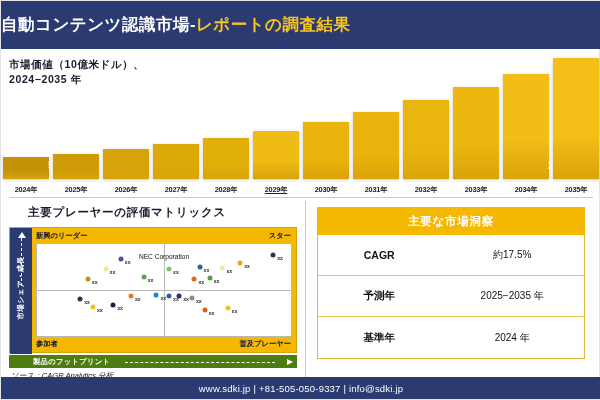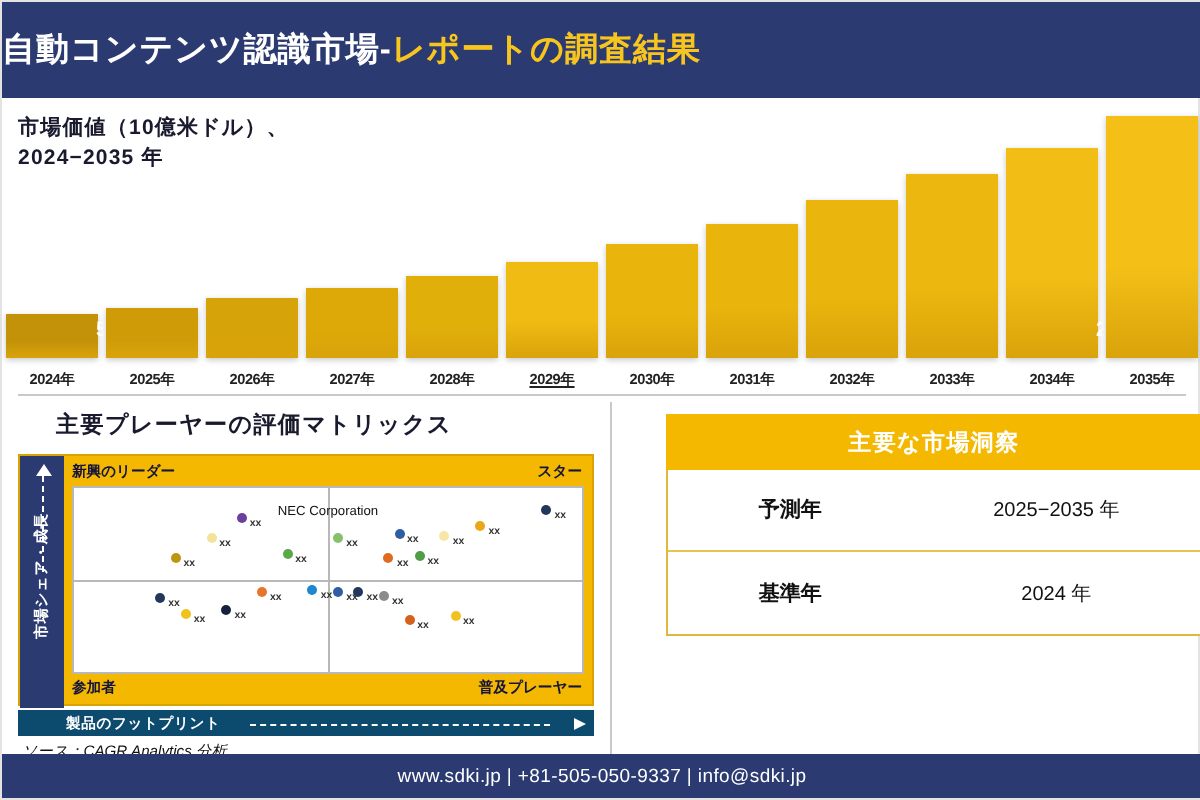--- a/index.html
+++ b/index.html
@@ -100,21 +100,21 @@
   .dot-lab{
     position:absolute;font-size:5.2px;color:#333;transform:translate(0,-50%);
     white-space:nowrap;font-weight:bold;
   }
   .nec-label{
     position:absolute;font-size:6.6px;color:#111;white-space:nowrap;
     transform:translate(-50%,-50%);
   }
   .xaxis-bar{
     position:absolute;left:0;top:154px;width:288px;height:13px;
-    background:#0c4a6e;color:#fff;
+    background:#4d7c0f;color:#fff;
   }
   .xaxis-text{
     position:absolute;left:24px;top:2px;font-size:7.3px;font-weight:bold;
     letter-spacing:.3px;white-space:nowrap;
   }
   .xaxis-dash{
     position:absolute;left:116px;top:7px;width:150px;height:0;
     border-top:1px dashed #ffffff;
   }
   .xaxis-arrow{
@@ -122,21 +122,21 @@
     border-top:3.5px solid transparent;border-bottom:3.5px solid transparent;
     border-left:6px solid #ffffff;
   }
   .source{
     position:absolute;left:2px;top:170px;font-size:7.6px;color:#111;
     font-style:italic;white-space:nowrap;
   }
 
   .divider-v{position:absolute;left:304px;top:200px;width:1px;height:176px;background:#c9c9c9;}
 
-  .insight-panel{position:absolute;left:316px;top:206px;width:268px;height:152px;margin-left:16px;}
+  .insight-panel{position:absolute;left:316px;top:206px;width:268px;height:152px;}
   .insight-head{
     height:28px;background:#f5b800;display:flex;align-items:center;justify-content:center;
     color:#ffffff;font-size:11.5px;font-weight:bold;letter-spacing:.7px;
   }
   .insight-table{
     border:1px solid #e0b83c;border-top:none;box-sizing:border-box;
     background:#ffffff;
   }
   .insight-row{
     display:flex;align-items:center;height:41px;
@@ -301,20 +301,24 @@
 
     <div class="source">ソース：CAGR Analytics 分析</div>
   </div>
 
   <div class="divider-v"></div>
 
   <div class="insight-panel">
     <div class="insight-head">主要な市場洞察</div>
     <div class="insight-table" id="insight-table">
         <div class="insight-row">
+          <div class="ins-label">CAGR</div>
+          <div class="ins-value">約17.5%</div>
+        </div>
+        <div class="insight-row">
           <div class="ins-label">予測年</div>
           <div class="ins-value">2025−2035 年</div>
         </div>
         <div class="insight-row">
           <div class="ins-label">基準年</div>
           <div class="ins-value">2024 年</div>
         </div>
       </div>
   </div>
 

